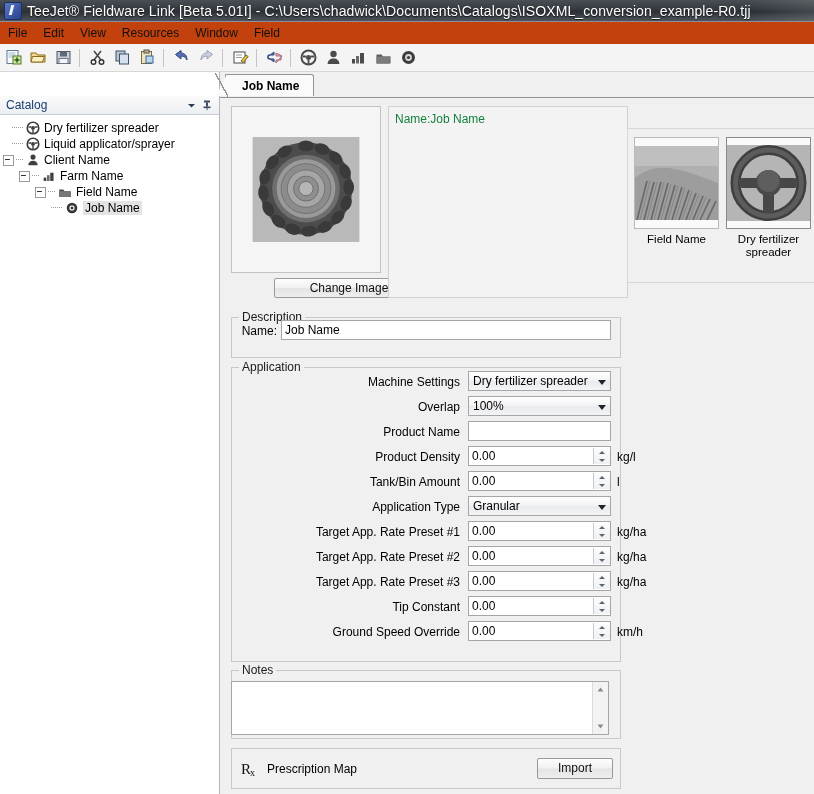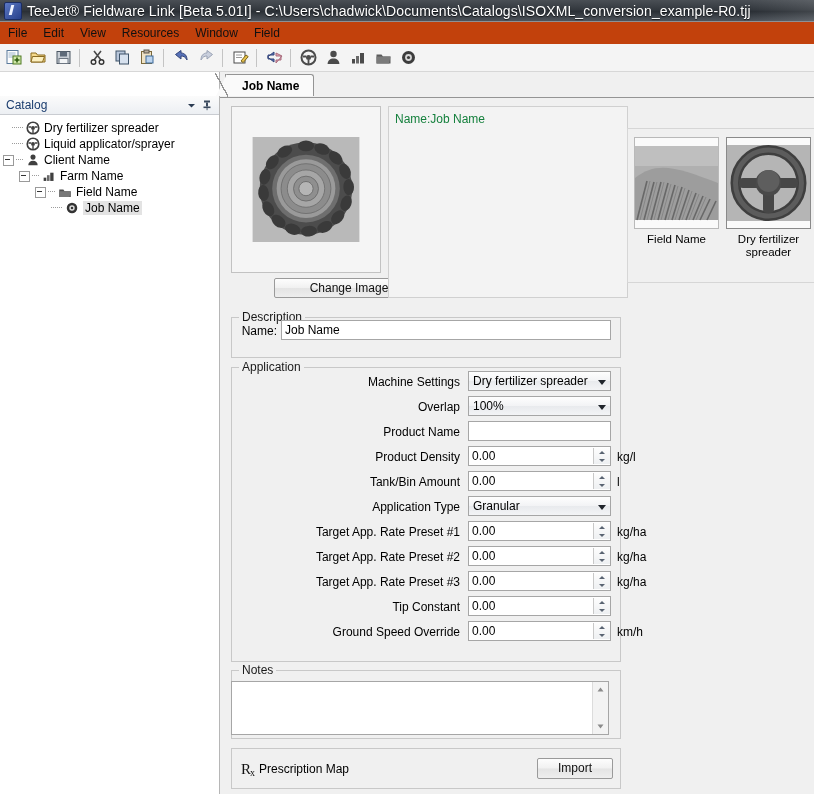--- a/index.html
+++ b/index.html
@@ -292,21 +292,21 @@
     position: absolute; right: 0; top: 0; width: 15px; bottom: 0;
     background: #f3f3f3; border-left: 1px solid #dcdcdc;
     display: flex; flex-direction: column; justify-content: space-between;
   }
   .ns-btn { height: 15px; display:flex;align-items:center;justify-content:center; }
   .rx-row {
     position: absolute; left: 6px; top: 650px; width: 390px; height: 41px;
     display: flex; align-items: center;
   }
   .rx-icon { margin-left: 10px; width: 18px; height: 18px; }
-  .rx-label { font-size: 12px; }
+  .rx-label { margin-left: 8px; font-size: 12px; }
   .import-btn {
     position: absolute; right: 8px; top: 10px; width: 76px; height: 21px; line-height: 19px;
   }
 </style>
 </head>
 <body>
 
 <div id="app">
 
   <div class="titlebar">

